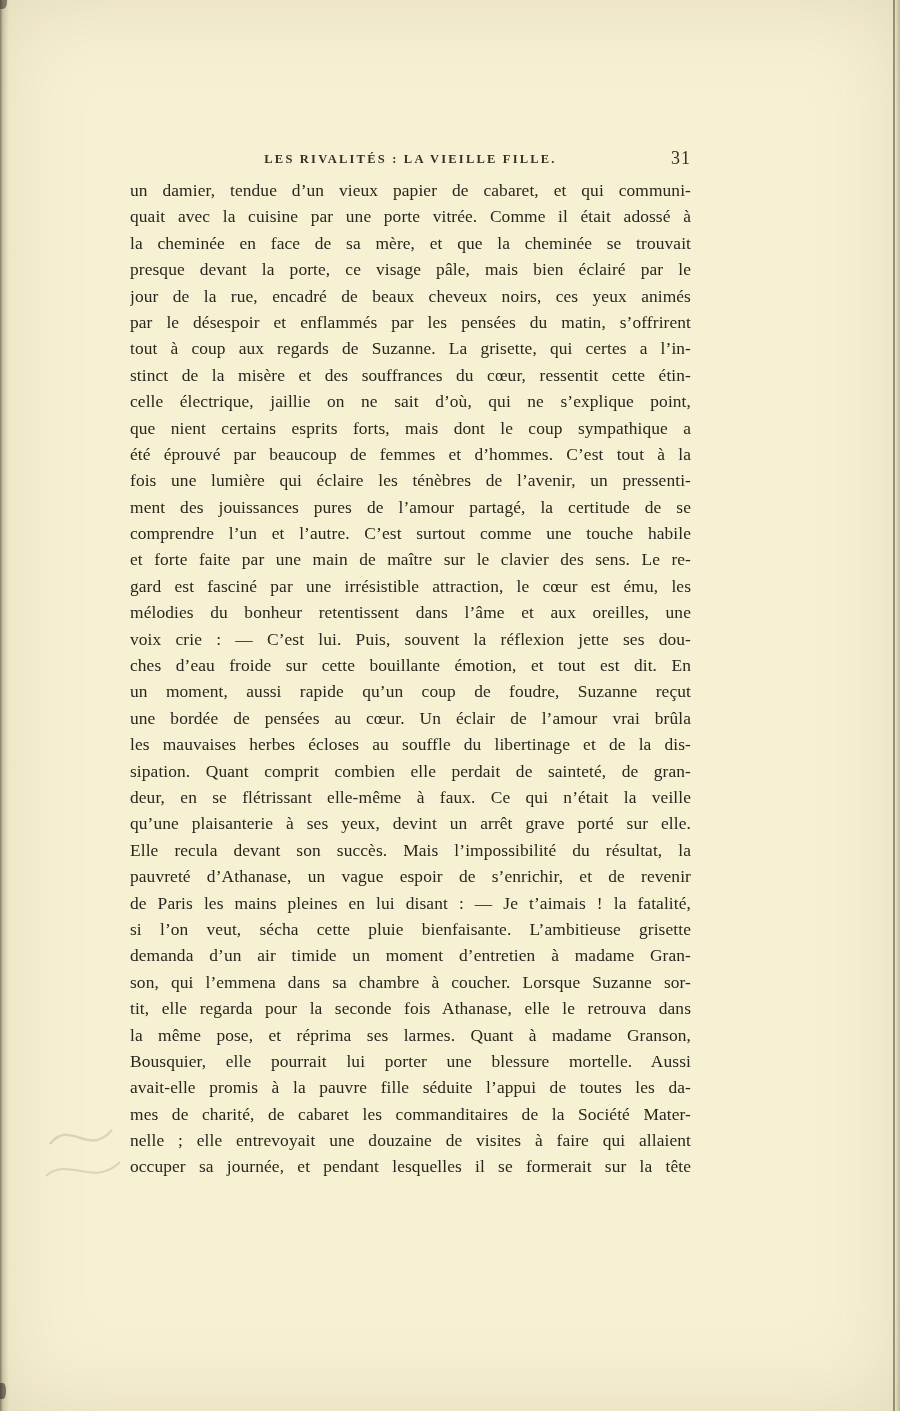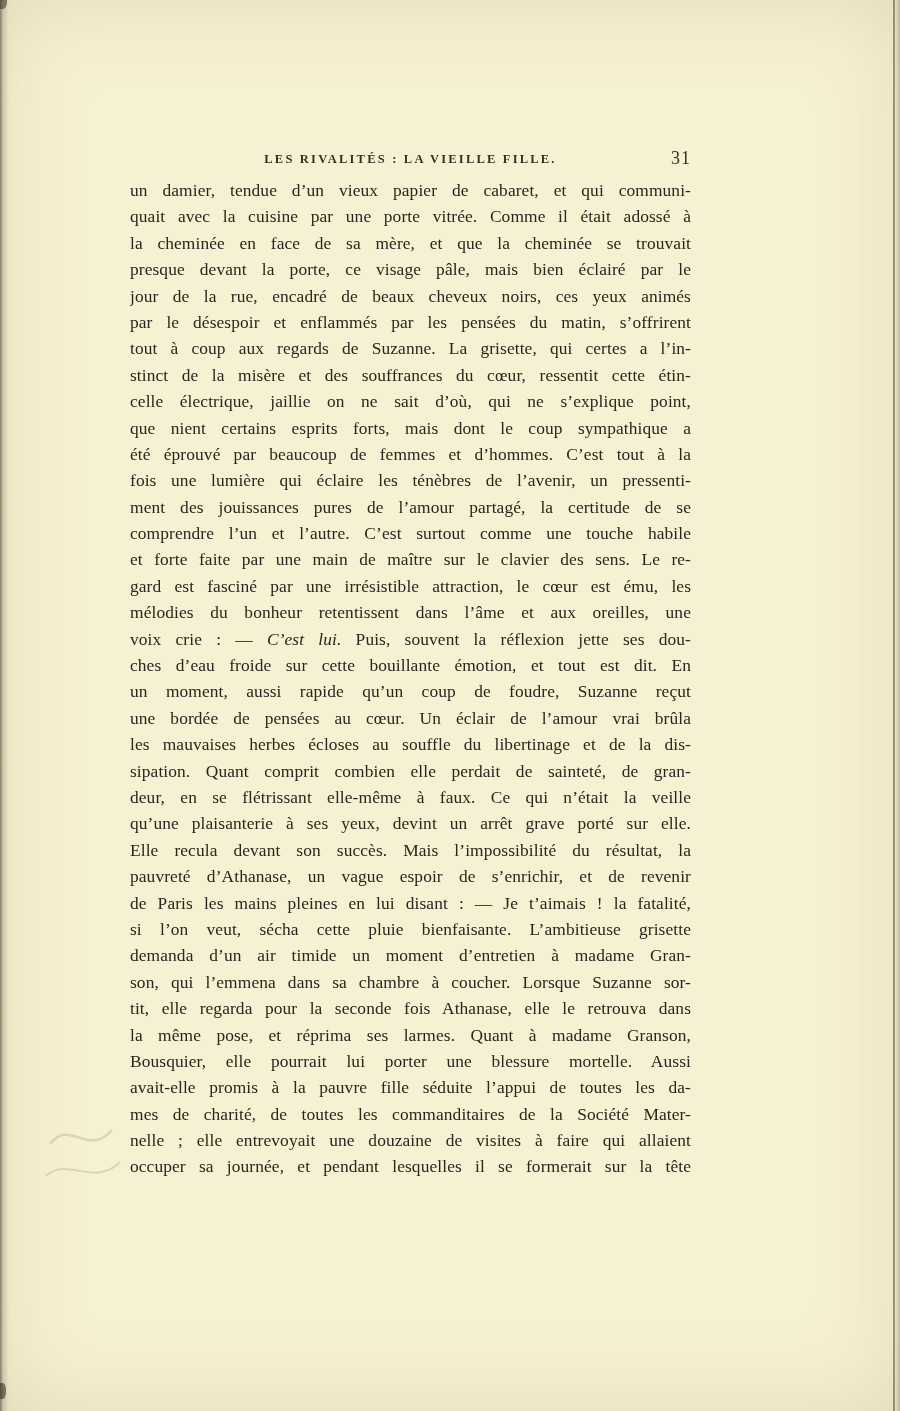--- a/index.html
+++ b/index.html
@@ -67,21 +67,21 @@
   .text-line{
     font-size:17.4px;
     line-height:26.4px;
     letter-spacing:0.1px;
     text-align:justify;
     text-align-last:justify;
     white-space:normal;
     overflow:hidden;
     height:26.4px;
   }
-  .text-line .italic{font-style:italic;}
+  .text-line .italic{}
 </style>
 </head>
 <body>
 
 <div class="page">
 
   <div class="edge-left"></div>
   <div class="edge-right-fade"></div>
   <div class="edge-right"></div>
   <div class="speck-tl"></div>
@@ -126,18 +126,18 @@
       <div class="text-line"><span>Elle recula devant son succès. Mais l’impossibilité du résultat, la</span></div>
       <div class="text-line"><span>pauvreté d’Athanase, un vague espoir de s’enrichir, et de revenir</span></div>
       <div class="text-line"><span>de Paris les mains pleines en lui disant : — Je t’aimais ! la fatalité,</span></div>
       <div class="text-line"><span>si l’on veut, sécha cette pluie bienfaisante. L’ambitieuse grisette</span></div>
       <div class="text-line"><span>demanda d’un air timide un moment d’entretien à madame Gran-</span></div>
       <div class="text-line"><span>son, qui l’emmena dans sa chambre à coucher. Lorsque Suzanne sor-</span></div>
       <div class="text-line"><span>tit, elle regarda pour la seconde fois Athanase, elle le retrouva dans</span></div>
       <div class="text-line"><span>la même pose, et réprima ses larmes. Quant à madame Granson,</span></div>
       <div class="text-line"><span>Bousquier, elle pourrait lui porter une blessure mortelle. Aussi</span></div>
       <div class="text-line"><span>avait-elle promis à la pauvre fille séduite l’appui de toutes les da-</span></div>
-      <div class="text-line"><span>mes de charité, de toutes les commanditaires de la Société Mater-</span></div>
+      <div class="text-line"><span>mes de charité, de cabaret les commanditaires de la Société Mater-</span></div>
       <div class="text-line"><span>nelle ; elle entrevoyait une douzaine de visites à faire qui allaient</span></div>
       <div class="text-line"><span>occuper sa journée, et pendant lesquelles il se formerait sur la tête</span></div>
     </main>
 
 </div>
 
 </body></html>

